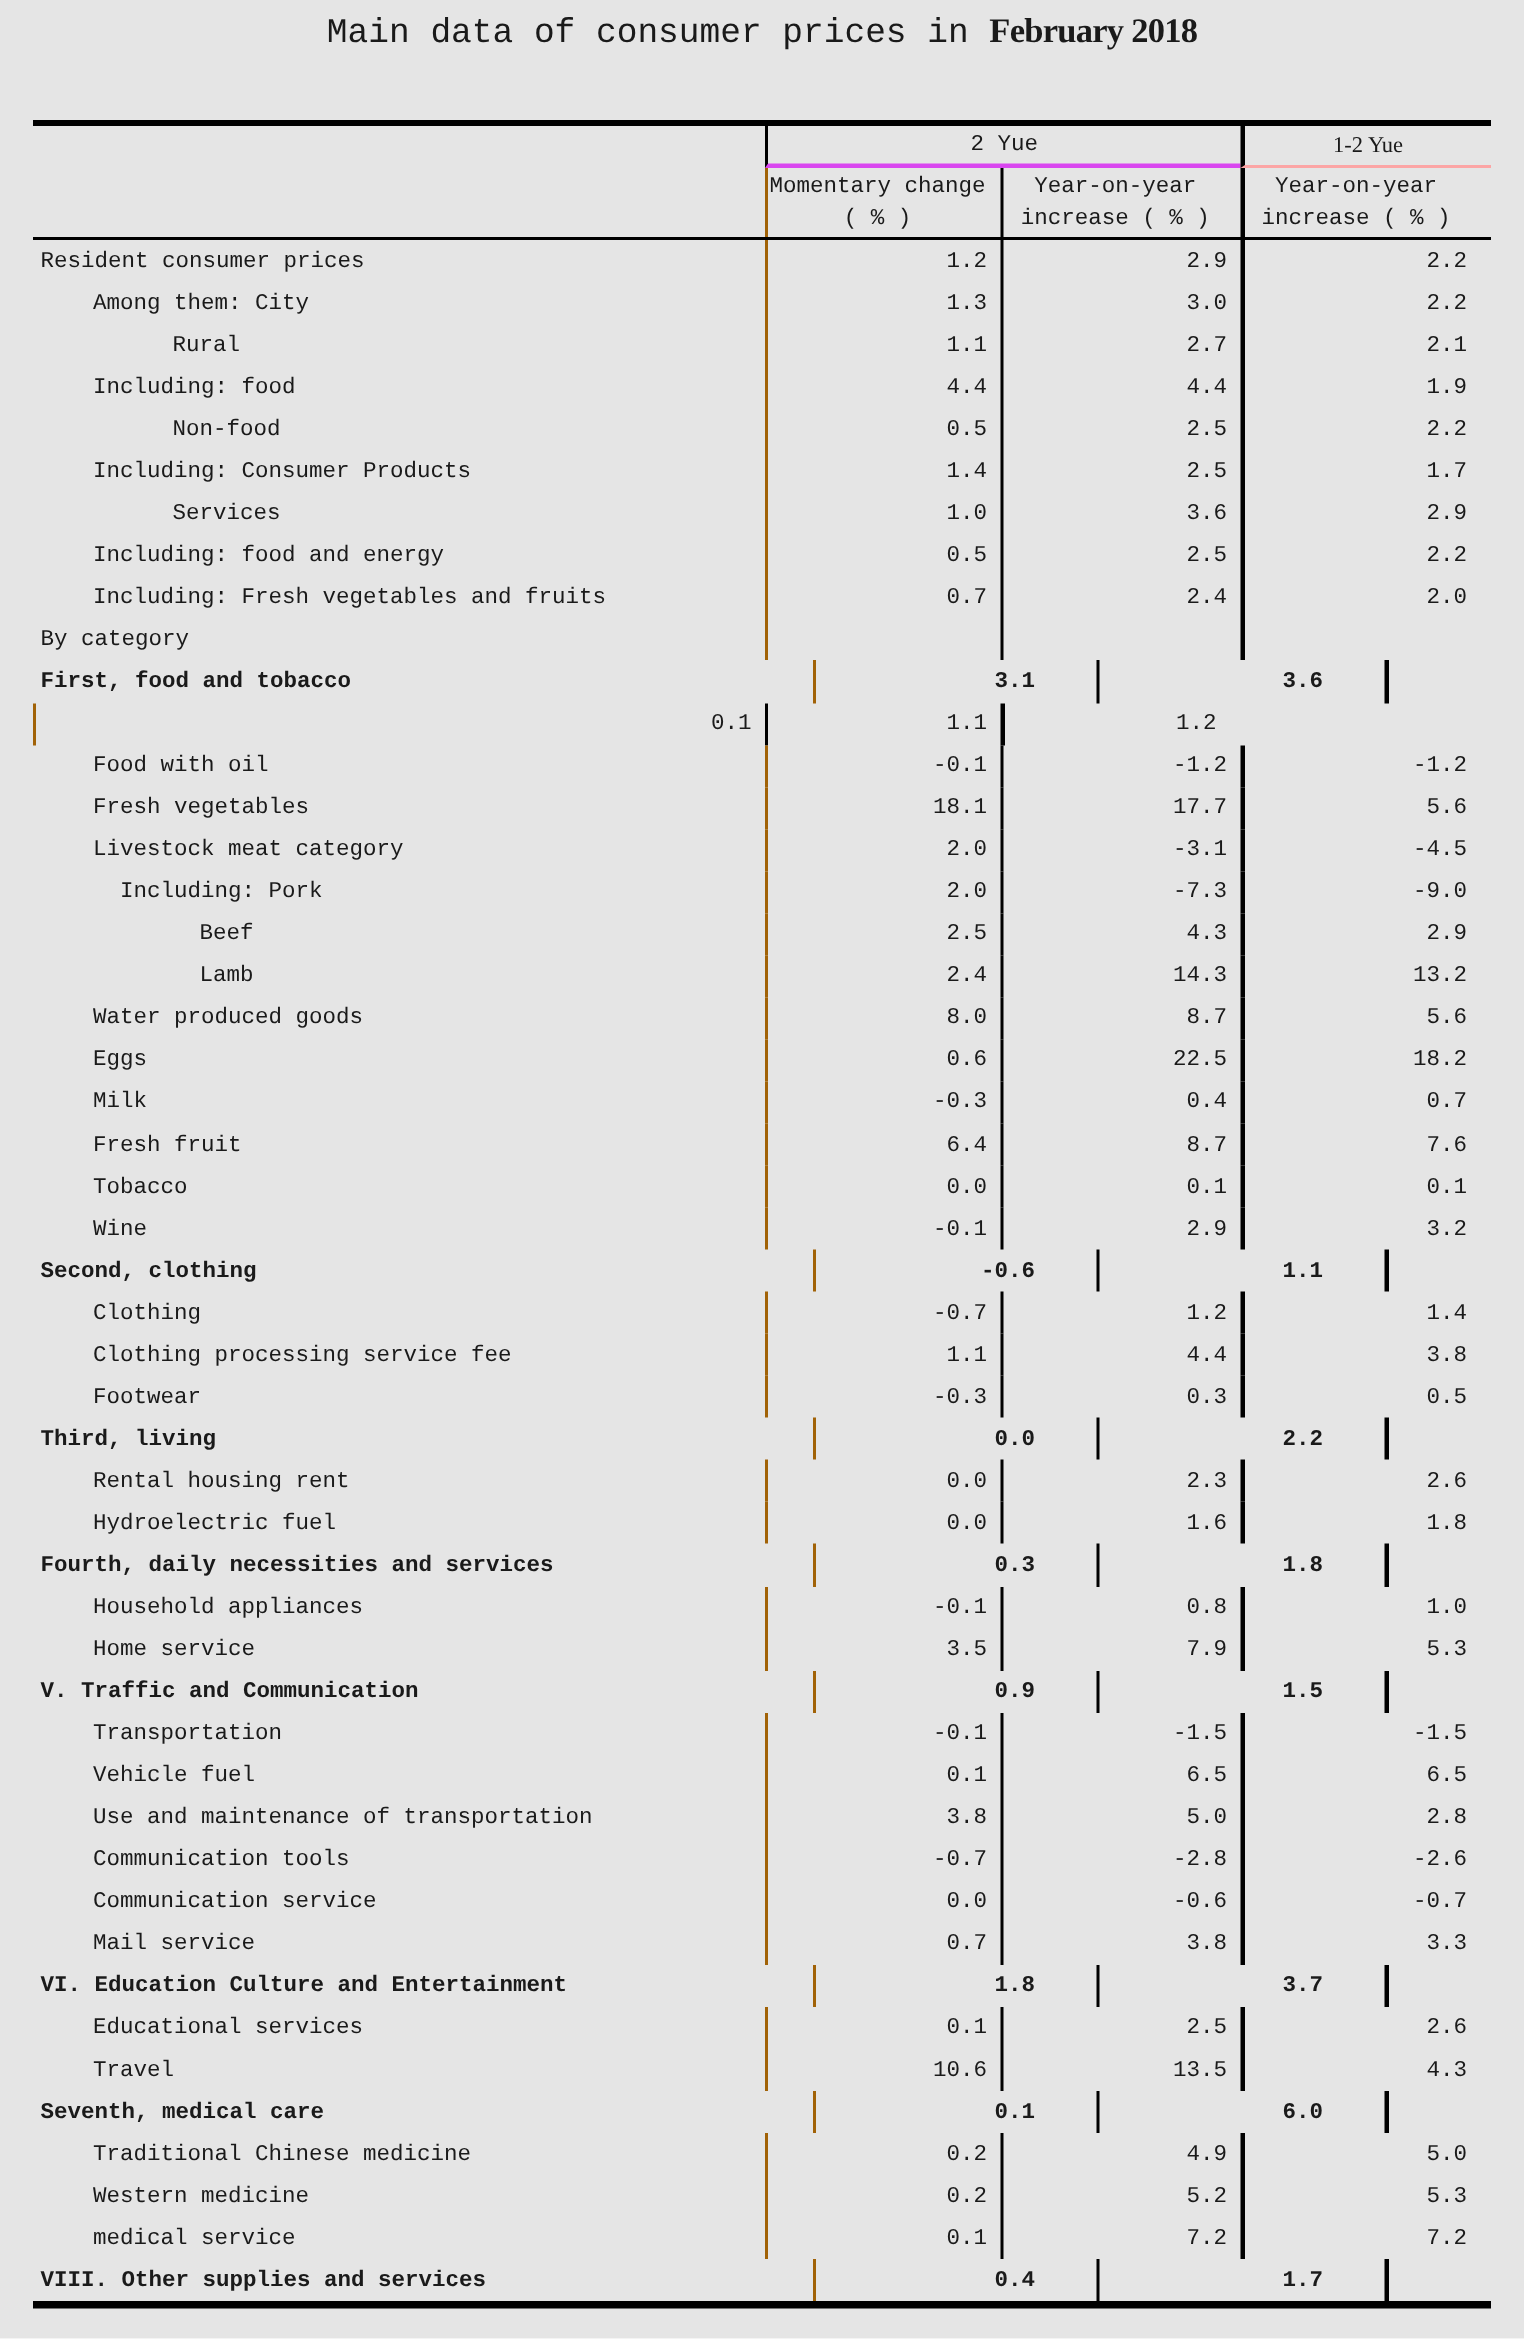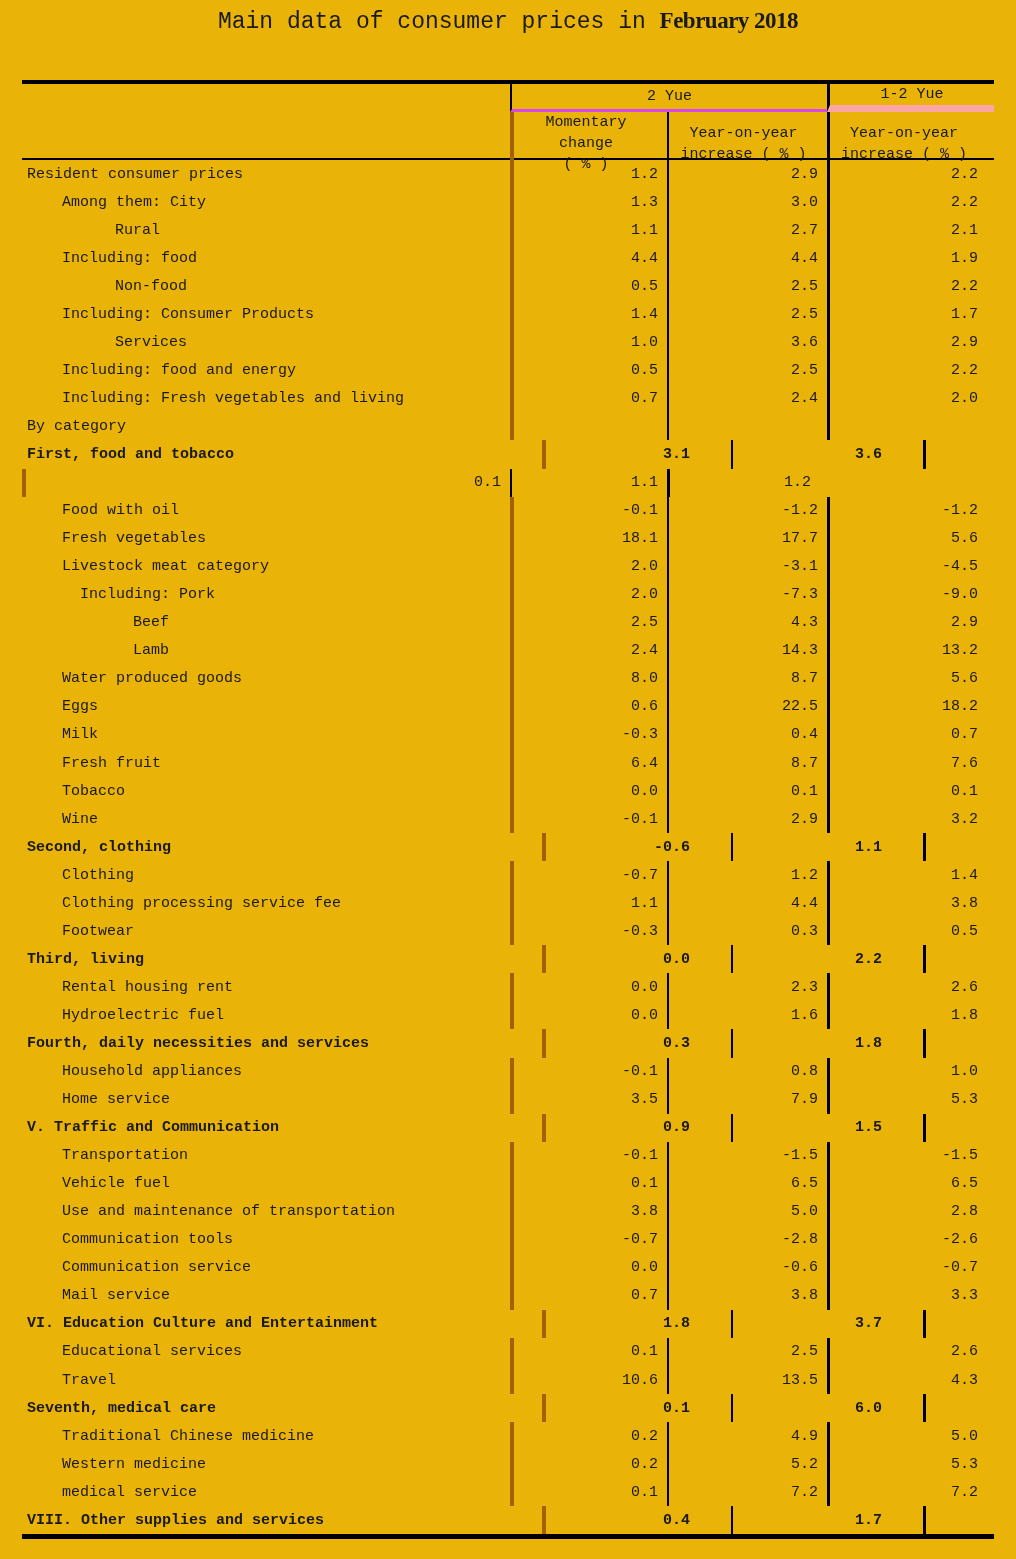--- a/index.html
+++ b/index.html
@@ -4,21 +4,21 @@
 <style>
   html, body {
     margin: 0;
     padding: 0;
     background: #ffffff;
   }
   .page {
     position: relative;
     width: 1016px;
     height: 1559px;
-    background: #eab308;
+    background: #e5e5e5;
     font-family: "Liberation Mono", "DejaVu Sans Mono", monospace;
     color: #1a1a1a;
     overflow: hidden;
   }
   .title {
     position: absolute;
     top: 8px;
     left: 0;
     width: 100%;
     text-align: center;
@@ -65,39 +65,40 @@
     line-height: 21px;
   }
   .group-2yue {
     grid-column: 2 / 4;
     border-left: 2px solid #000;
     border-bottom: 3px solid #d946ef;
   }
   .group-12yue {
     grid-column: 4 / 5;
     border-left: 3px solid #000;
-    border-bottom: 7px solid #fca5a5;
+    border-bottom: 2px solid #fca5a5;
+    font-family: Liberation Serif, serif;
   }
   
   .trow {
     height: 28.06px;
   }
   .label-cell {
     display: flex;
     align-items: center;
     white-space: nowrap;
     overflow: hidden;
   }
   .val-cell {
     display: flex;
     align-items: center;
     justify-content: flex-end;
     white-space: nowrap;
   }
-  .val-1 { border-left: 4px solid #a16207; padding-right: 9px; align-items: center; }
+  .val-1 { border-left: 2px solid #a16207; padding-right: 9px; align-items: center; }
   .val-2 { border-left: 2px solid #000; padding-right: 9px; }
   .val-3 { border-left: 3px solid #000; padding-right: 16px; }
   .bold { font-weight: 700; gap: 32px; }
   .ind0 { padding-left: 5px; }
   .ind1 { padding-left: 40px; }
   .ind2 { padding-left: 93px; }
   .ind3 { padding-left: 58px; }
   .ind4 { padding-left: 111px; }
 </style>
 </head>
@@ -177,21 +178,21 @@
           <div class="val-cell val-2">3.6</div>
           <div class="val-cell val-3">2.9</div>
         </div>
         <div class="grid-row trow">
           <div class="label-cell ind1">Including: food and energy</div>
           <div class="val-cell val-1">0.5</div>
           <div class="val-cell val-2">2.5</div>
           <div class="val-cell val-3">2.2</div>
         </div>
         <div class="grid-row trow">
-          <div class="label-cell ind1">Including: Fresh vegetables and living</div>
+          <div class="label-cell ind1">Including: Fresh vegetables and fruits</div>
           <div class="val-cell val-1">0.7</div>
           <div class="val-cell val-2">2.4</div>
           <div class="val-cell val-3">2.0</div>
         </div>
         <div class="grid-row trow">
           <div class="label-cell ind0">By category</div>
           <div class="val-cell val-1"></div>
           <div class="val-cell val-2"></div>
           <div class="val-cell val-3"></div>
         </div>

